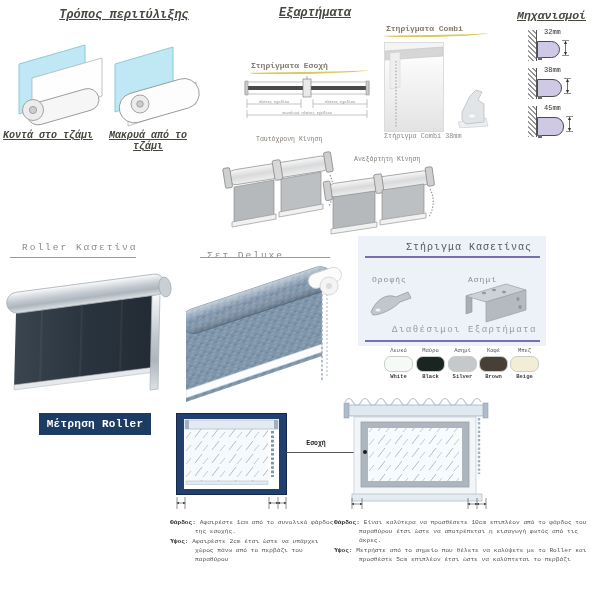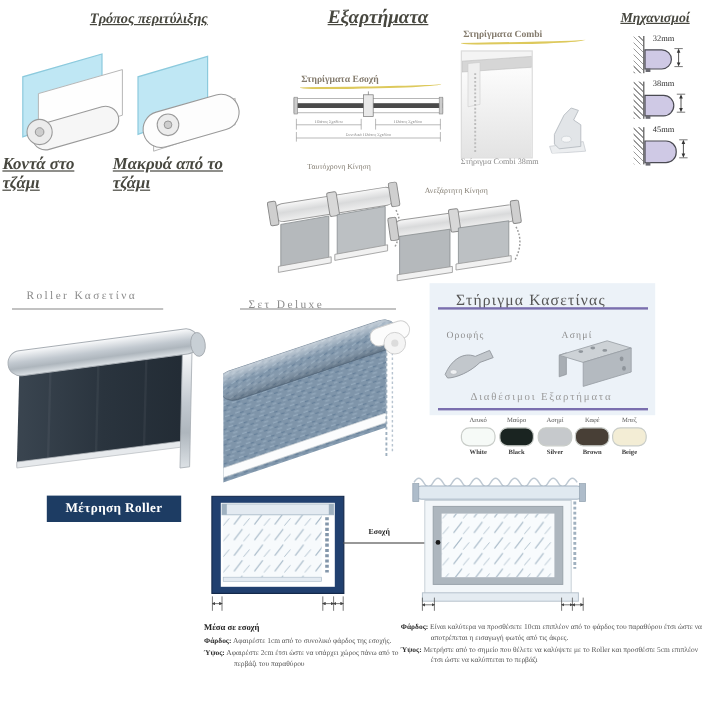--- a/index.html
+++ b/index.html
@@ -1,33 +1,33 @@
 <!DOCTYPE html>
 <html><head>
 <meta charset="utf-8">
 <style>
   html,body{margin:0;padding:0;background:#fff;}
   #stage{position:relative;width:600px;height:600px;background:#fff;overflow:hidden;
-         font-family:Liberation Serif, serif;color:#333;}
+         font-family:Liberation Mono, monospace;color:#333;}
   .abs{position:absolute;}
   
   .hand{font-style:italic;font-weight:bold;color:#47473f;text-decoration:underline;}
   .wrap-title{left:38px;top:8px;width:172px;text-align:center;font-size:12px;}
-  .wrap-label{top:130px;font-size:14px;}
-  .parts-title{left:250px;top:6px;width:130px;text-align:center;font-size:16px;}
+  .wrap-label{top:130px;font-size:10px;text-align:center;}
+  .parts-title{left:250px;top:6px;width:130px;text-align:center;font-size:12px;}
   .mech-title{left:517px;top:9px;width:80px;font-size:11.5px;}
 
   .tan-label{font-size:8px;color:#847b6d;font-weight:bold;}
   .yellow-line{height:3px;border-bottom:2px solid #ddc95c;border-radius:0 0 70% 30%;transform:rotate(-0.6deg);}
 
   .grey-title{font-size:9.5px;color:#8b8b8b;letter-spacing:2px;}
   .grey-line{border-top:1.5px solid #9a9a9a;}
   .purple-line{border-top:2px solid #7a6fae;}
   .panel{background:#ecf2f8;}
-  .dark-title{font-size:13px;color:#565656;letter-spacing:1px;}
+  .dark-title{font-size:10px;color:#565656;letter-spacing:1px;margin-left:26px;}
   .soft-label{font-size:8px;color:#8d8d8d;letter-spacing:1px;}
   .colors-title{font-size:9px;color:#9b9b9b;letter-spacing:1.5px;}
 
   .tiny-label{font-size:6.5px;color:#857f74;}
 
   
   .mech-row{position:absolute;left:528px;width:66px;height:36px;}
   .mech-wall{position:absolute;left:0;top:2px;width:8px;height:31px;border-right:1.3px solid #555;
              background:repeating-linear-gradient(45deg,#9a9a9a 0 1px,transparent 1px 3.5px);}
   .mech-shape{position:absolute;left:9px;top:13px;width:21px;height:15px;background:#cfc9e5;
@@ -393,21 +393,20 @@
       <line x1="10" y1="110" x2="20" y2="110" marker-start="url(#awr)" marker-end="url(#awr)"></line>
       <line x1="126" y1="104" x2="126" y2="115"></line>
         <line x1="135" y1="104" x2="135" y2="115"></line>
         <line x1="144" y1="104" x2="144" y2="115"></line>
       <line x1="126" y1="110" x2="135" y2="110" marker-start="url(#awr)" marker-end="url(#awr)"></line>
       <line x1="135" y1="110" x2="144" y2="110" marker-start="url(#awr)" marker-end="url(#awr)"></line>
     </g>
   </svg>
 
   <div class="abs meas-col" style="left:170px;top:519px;width:166px">
-    <h4>Μέσα σε εσοχή</h4>
     <p><span class="lbl">Φάρδος:</span>
        <span>Αφαιρέστε 1cm από το συνολικό φάρδος της εσοχής.</span></p>
     <p><span class="lbl">Ύψος:</span>
        <span>Αφαιρέστε 2cm έτσι ώστε να υπάρχει χώρος πάνω από το περβάζι του παραθύρου</span></p>
   </div>
 
   <div class="abs meas-col" style="left:334px;top:519px;width:256px">
     <p><span class="lbl">Φάρδος:</span>
        <span>Είναι καλύτερα να προσθέσετε 10cm επιπλέον από το φάρδος του παραθύρου έτσι ώστε να αποτρέπεται η εισαγωγή φωτός από τις άκρες.</span></p>
     <p><span class="lbl">Ύψος:</span>

